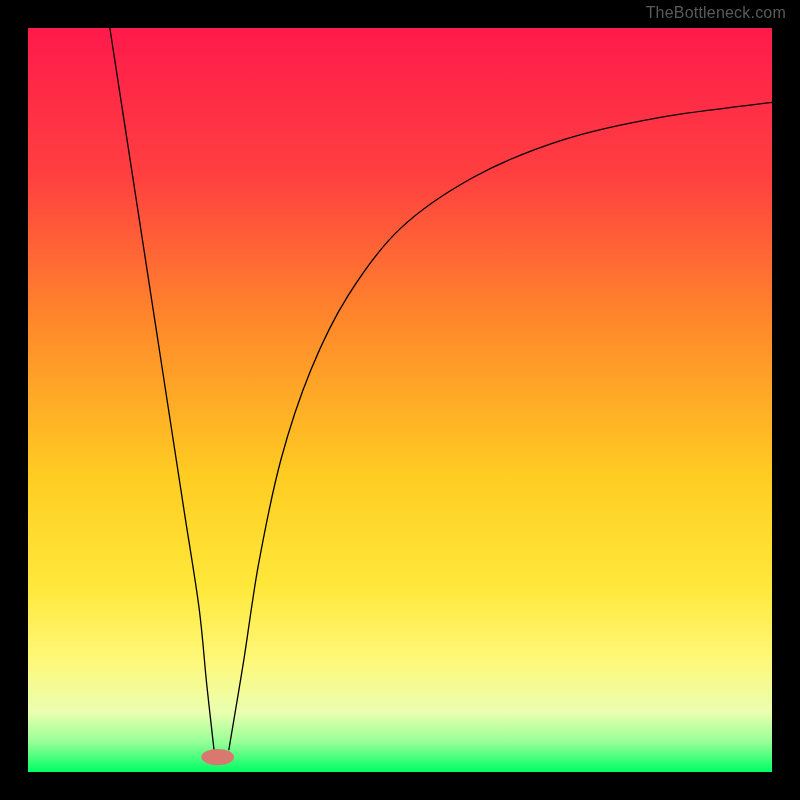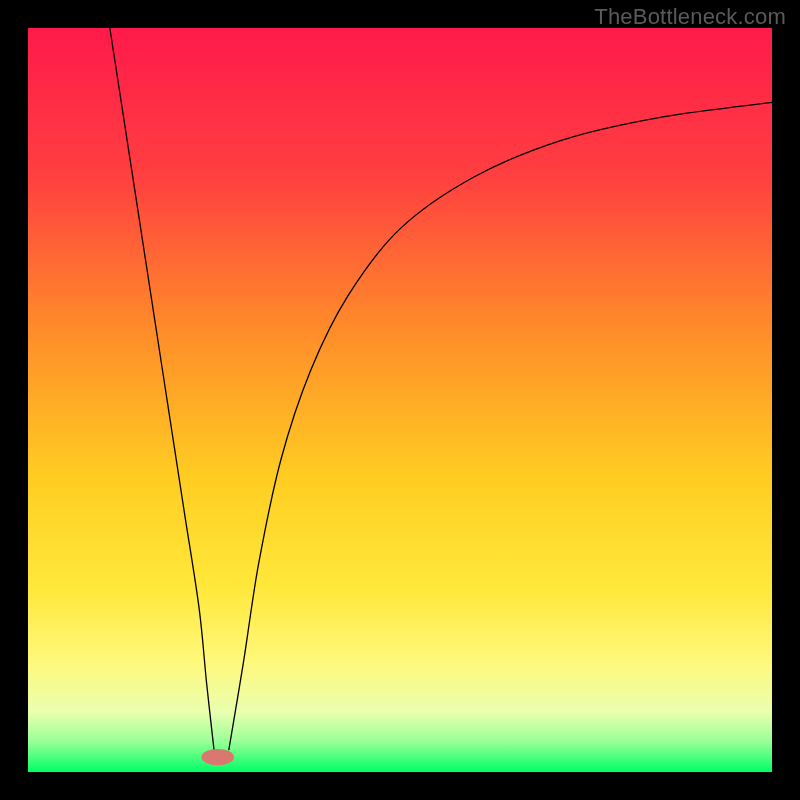--- a/index.html
+++ b/index.html
@@ -22,21 +22,21 @@
     top: 28px;
     left: 28px;
     width: 744px;
     height: 744px;
     overflow: hidden;
   }
   .watermark {
     position: absolute;
     top: 4px;
     right: 14px;
-    font-size: 22px;
+    font-size: 16px;
     font-weight: 500;
     color: #5a5a5a;
     letter-spacing: 0.2px;
   }
   svg { display:block; }
 </style>
 </head>
 <body>
 
 <div class="frame">

